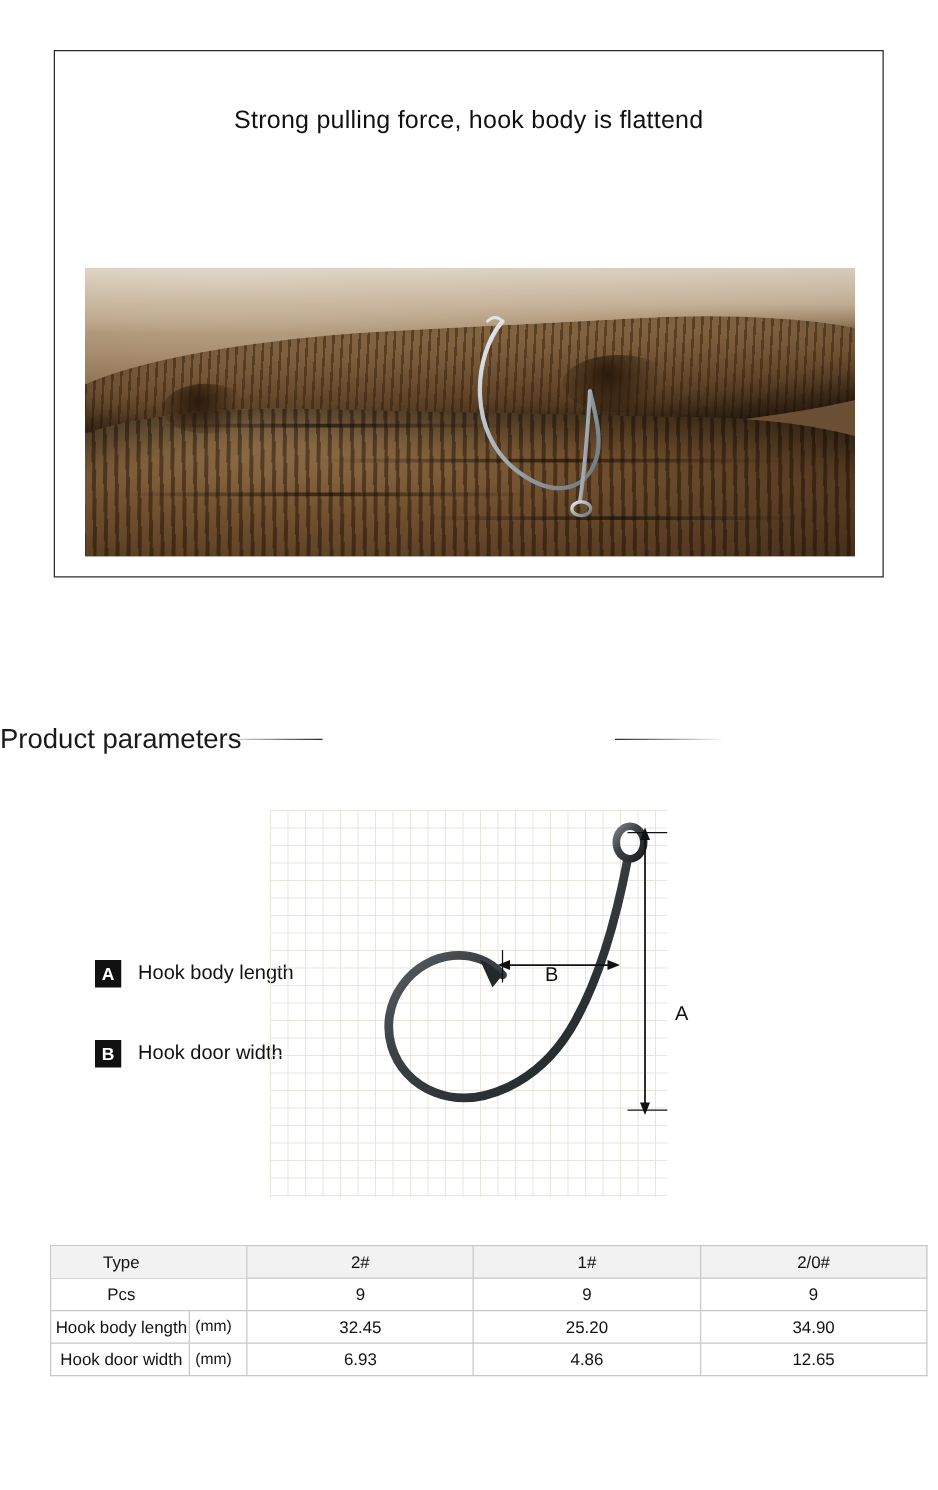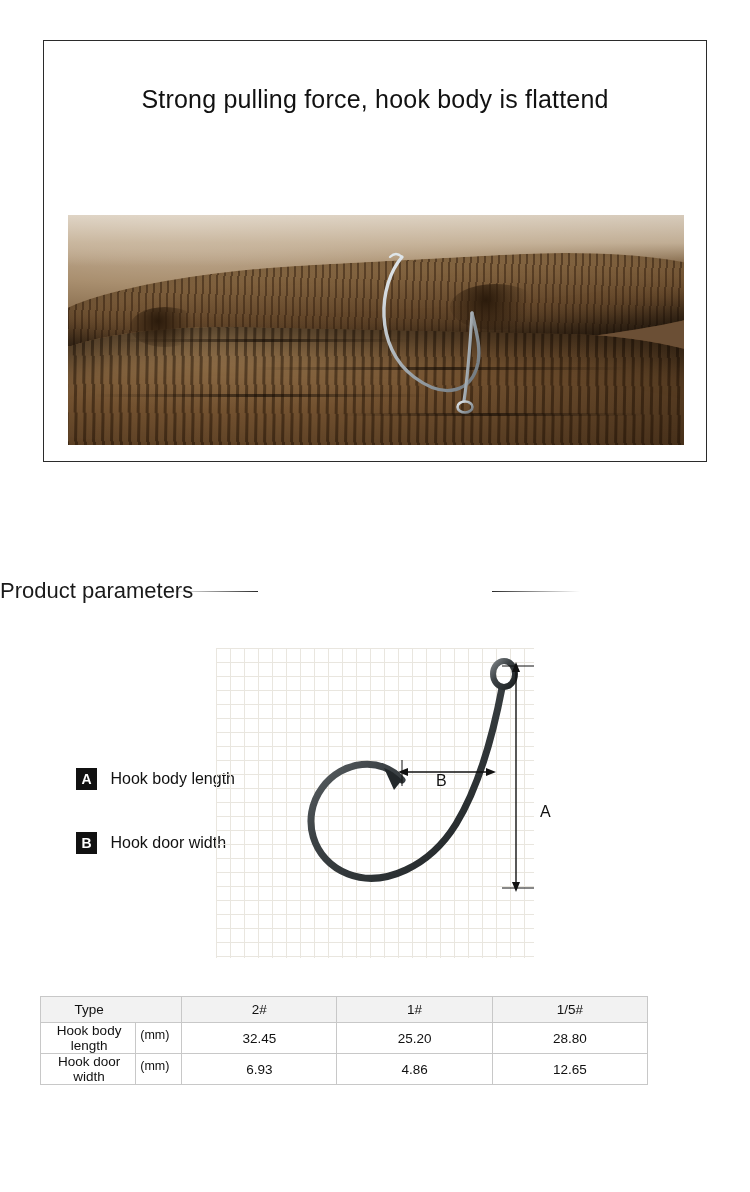--- a/index.html
+++ b/index.html
@@ -23,21 +23,21 @@
     height: 422px;
     border: 1px solid #2b2b2b;
     background: #ffffff;
   }
   .headline {
     position: absolute;
     left: 0;
     top: 44px;
     width: 100%;
     text-align: center;
-    font-size: 25px;
+    font-size: 20px;
     font-weight: 400;
     color: #111111;
     letter-spacing: 0.2px;
   }
 
   
   .photo {
     position: absolute;
     left: 24px;
     top: 174px;
@@ -154,21 +154,21 @@
     color: #111;
   }
   .dim-label.a { left: 540px; top: 803px; }
   .dim-label.b { left: 436px; top: 772px; }
 
   
   .spec-table {
     position: absolute;
     left: 40px;
     top: 996px;
-    width: 608px;
+    width: 702px;
     border-collapse: collapse;
     font-size: 13.5px;
     color: #111;
   }
   .spec-table th, .spec-table td {
     border: 1px solid #c8c8c8;
     height: 26px;
     text-align: center;
     font-weight: normal;
     padding: 0;
@@ -277,32 +277,40 @@
 
 <div class="dim-label b">B</div>
 <div class="dim-label a">A</div>
 
 <table class="spec-table">
   <thead>
     <tr>
       <th class="row-label">Type</th>
       <th class="val">2#</th>
       <th class="val">1#</th>
-      <th class="val">1/5#</th>
+      <th class="val">2/0#</th>
     </tr>
   </thead>
   <tbody>
+    <tr>
+      <td class="row-label">
+        <span>Pcs</span>
+      </td>
+      <td class="val">9</td>
+      <td class="val">9</td>
+      <td class="val">9</td>
+    </tr>
     <tr>
       <td class="row-label">
         <span>Hook body length</span>
         <span class="unit">(mm)</span>
       </td>
       <td class="val">32.45</td>
       <td class="val">25.20</td>
-      <td class="val">28.80</td>
+      <td class="val">34.90</td>
     </tr>
     <tr>
       <td class="row-label">
         <span>Hook door width</span>
         <span class="unit">(mm)</span>
       </td>
       <td class="val">6.93</td>
       <td class="val">4.86</td>
       <td class="val">12.65</td>
     </tr>

